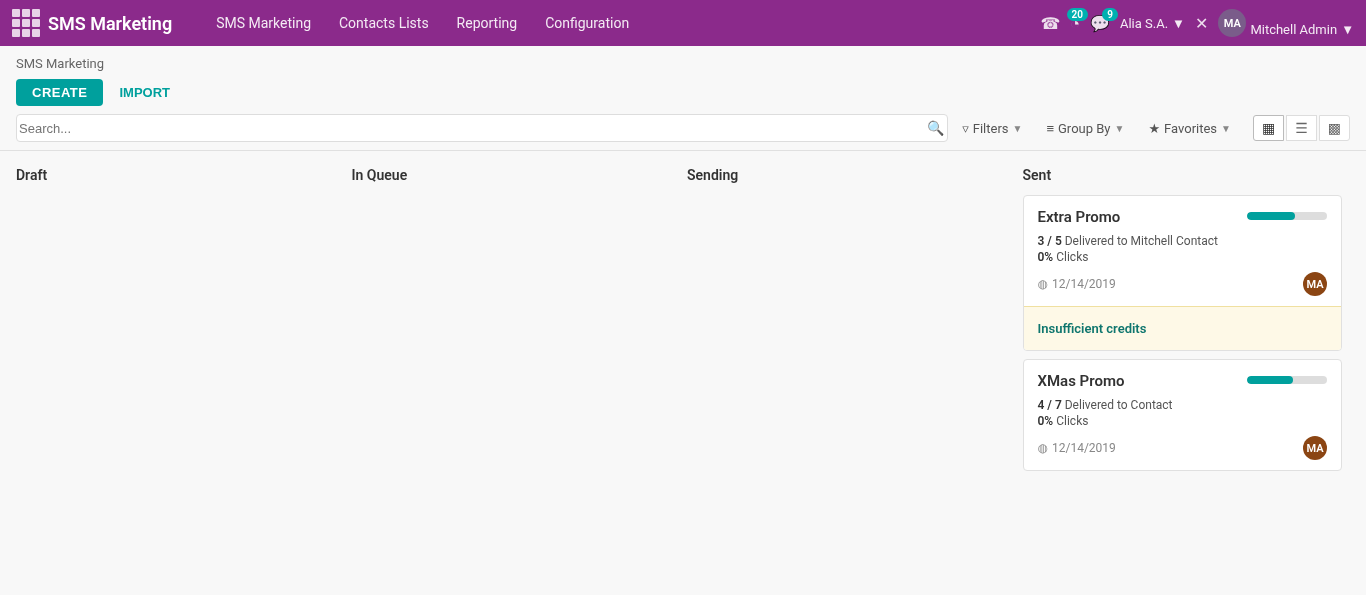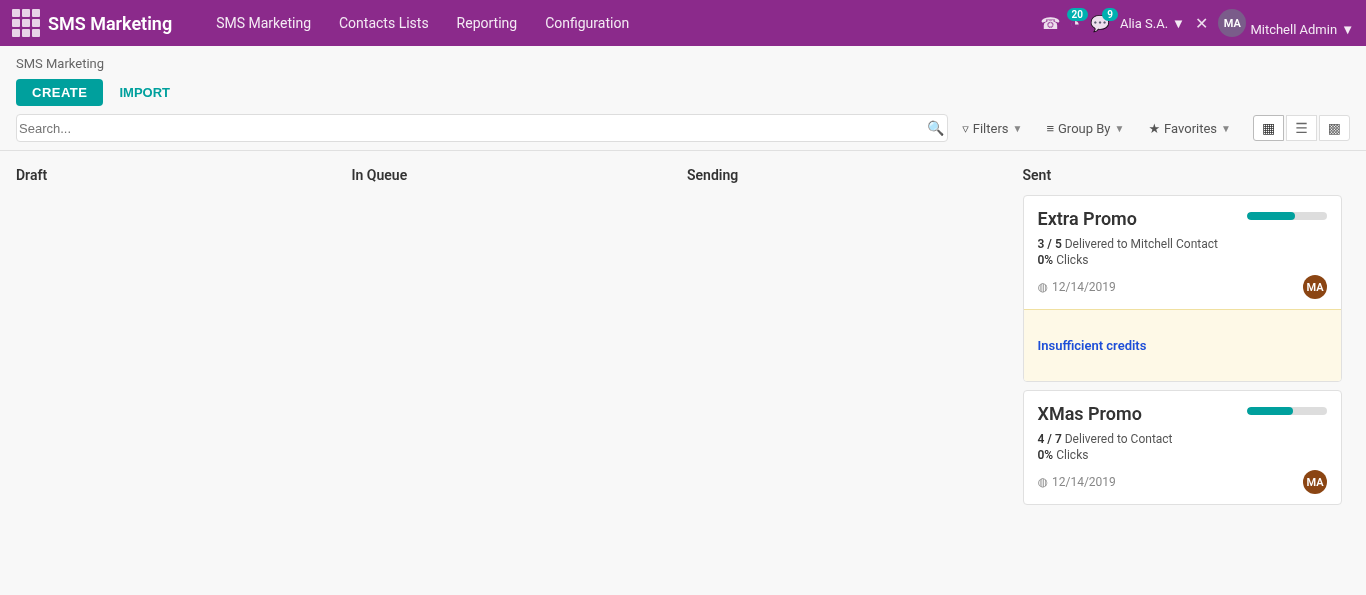--- a/index.html
+++ b/index.html
@@ -200,21 +200,21 @@
     .card-body {
       padding: 12px 14px 10px 14px;
     }
     .card-header-row {
       display: flex;
       align-items: flex-start;
       justify-content: space-between;
       margin-bottom: 8px;
     }
     .card-title {
-      font-size: 18px;
+      font-size: 15px;
       font-weight: 600;
       color: #333;
     }
     .progress-bar-wrapper {
       width: 80px;
       height: 8px;
       background: #ddd;
       border-radius: 4px;
       overflow: hidden;
       margin-top: 4px;
@@ -248,24 +248,24 @@
       width: 24px; height: 24px;
       border-radius: 50%;
       background: #a0522d;
       overflow: hidden;
       display: flex; align-items: center; justify-content: center;
       font-size: 11px; color: white; font-weight: 600;
     }
     .insufficient-credits-banner {
       background: #fef9e7;
       border-top: 1px solid #f0e0a0;
-      padding: 28px 14px;
-      font-size: 13px;
-      font-weight: 600;
-      color: #1d4ed8;
+      padding: 14px 14px;
+      font-size: 13px;
+      font-weight: 600;
+      color: #0f766e;
     }
 
     
     .main-content {
       display: flex;
       flex-direction: column;
       min-height: calc(595px - 46px);
     }
     .divider {
       border: none;

